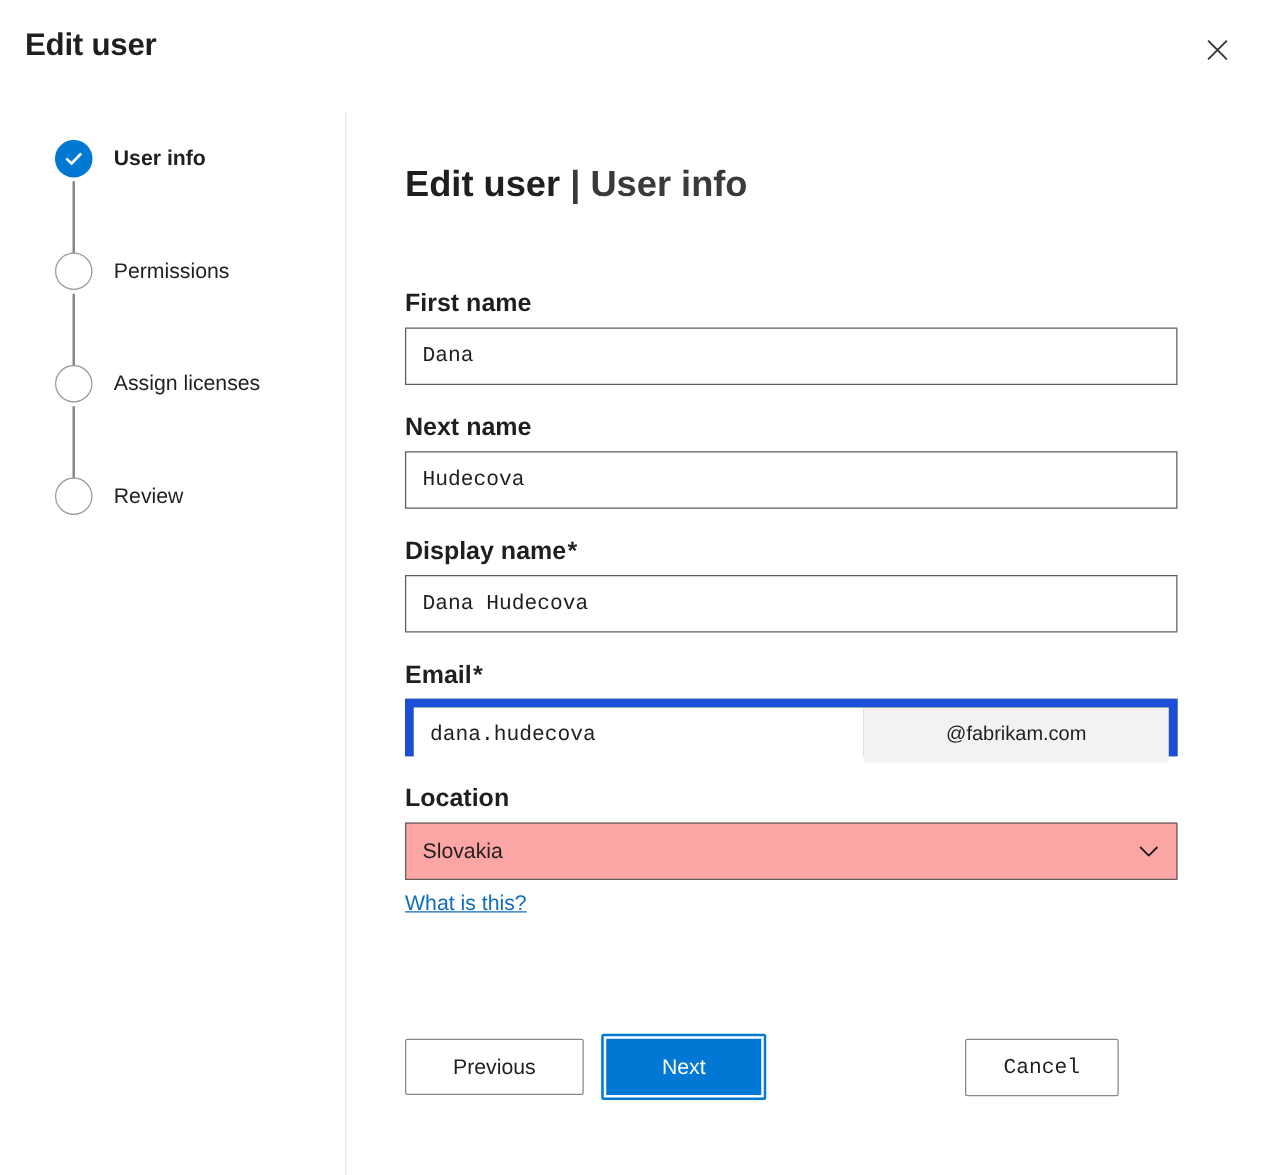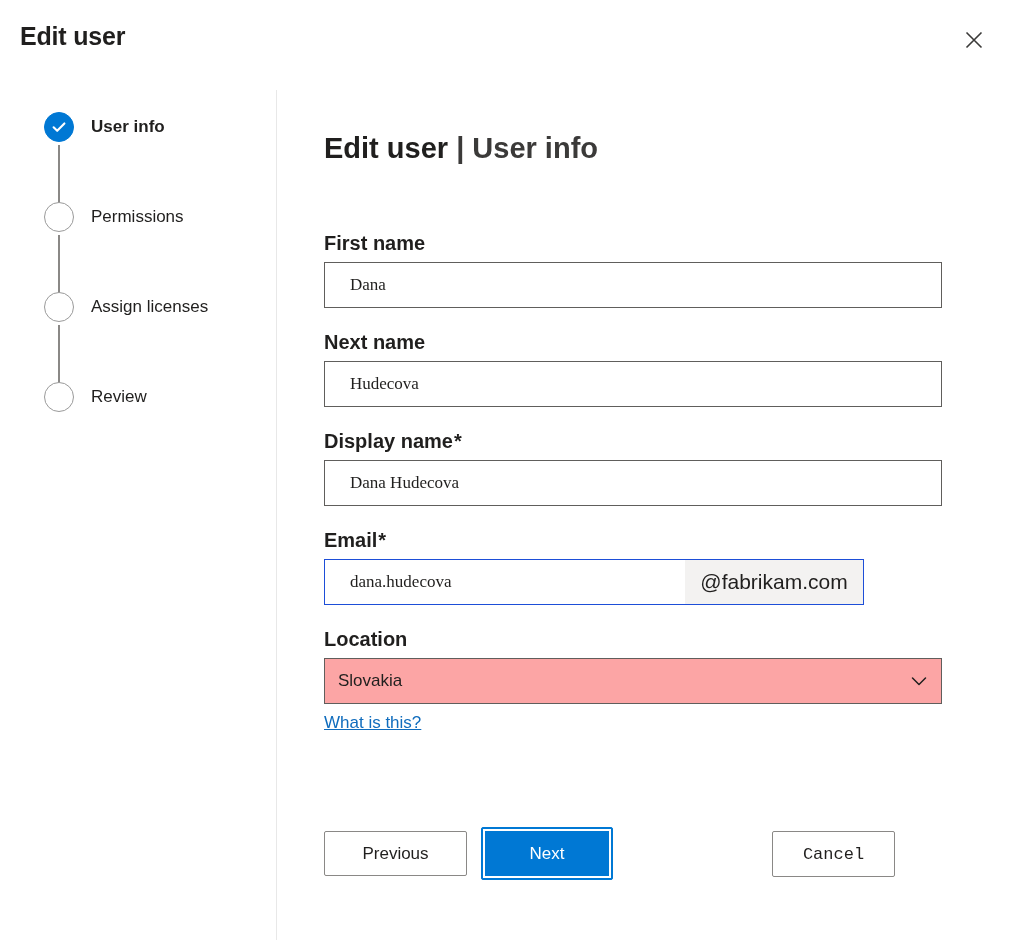--- a/index.html
+++ b/index.html
@@ -157,51 +157,51 @@
   .field-label .req {
     font-weight: bold;
     padding-left: 1px;
   }
   .text-input {
     box-sizing: border-box;
     width: 618px;
     height: 46px;
     border: 1px solid #605e5c;
     background: #ffffff;
-    font-family: Liberation Serif, serif;
+    font-family: Liberation Mono, monospace;
     font-size: 17px;
     color: #201f1e;
-    padding: 0 25px;
+    padding: 0 13px;
     outline: none;
     border-radius: 0;
   }
   .text-input::placeholder { color: #a19f9d; }
 
   
   .input-group {
     display: flex;
-    width: 540px;
+    width: 618px;
     height: 46px;
     box-sizing: border-box;
-    border: 1px solid #1d4ed8;
+    border: 7px solid #1d4ed8;
     background: #4d7c0f;
   }
   .input-group .text-input {
     border: none;
     height: 44px;
     width: 360px;
     flex: 0 0 360px;
   }
   .input-suffix {
     flex: 1 1 auto;
     display: flex;
     align-items: center;
     justify-content: center;
     background: #f3f2f1;
-    font-size: 21px;
+    font-size: 16px;
     color: #201f1e;
     height: 44px;
   }
 
   
   .select-wrap {
     position: relative;
     width: 618px;
     height: 46px;
   }

